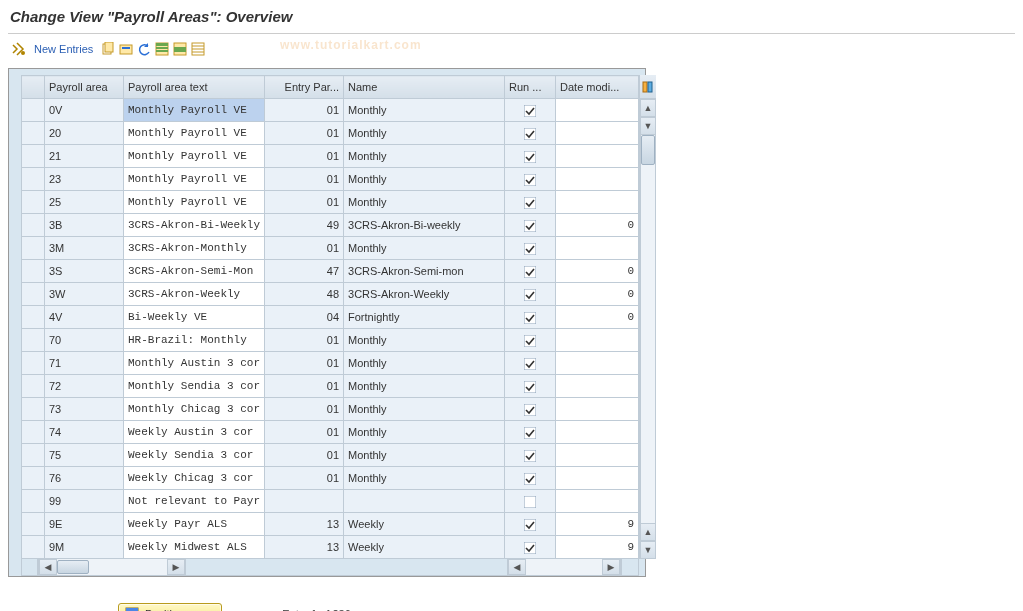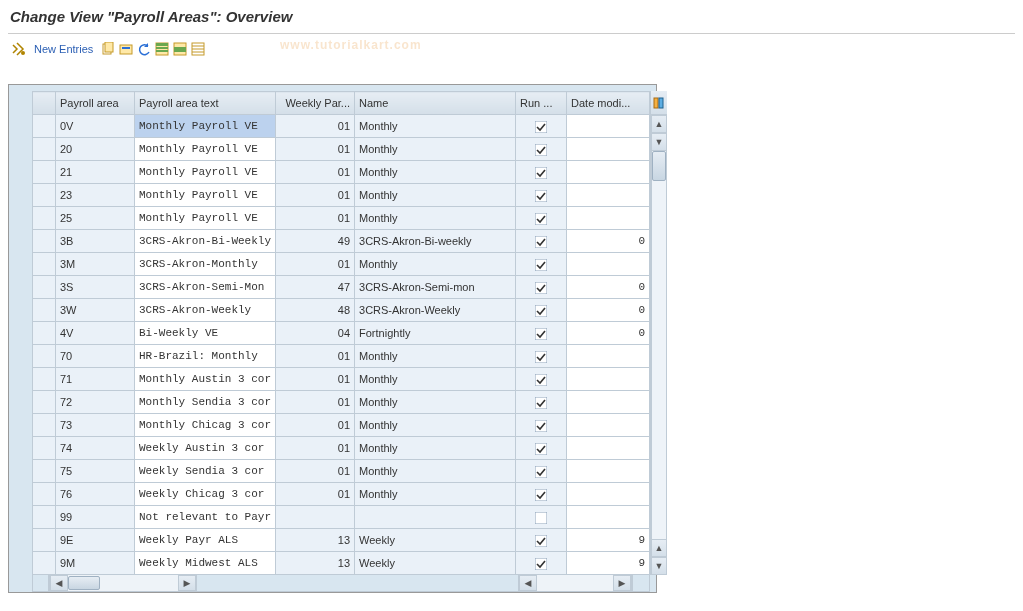--- a/index.html
+++ b/index.html
@@ -59,22 +59,22 @@
     font-weight: bold;
     color: rgba(230, 150, 60, 0.25);
     pointer-events: none;
   }
 
   .grid-container {
     position: relative;
     border: 1px solid #999;
     background: #d8e6f0;
     width: 618px;
-    padding: 6px 6px 0 23px;
-    margin-top: 20px;
+    padding: 6px 6px 0 12px;
+    margin-top: 4px;
   }
   .grid-inner {
     display: flex;
   }
   .grid-table {
     border-collapse: collapse;
     background: #fff;
   }
   .grid-table th, .grid-table td {
     border: 1px solid #bfcbd6;
@@ -282,21 +282,21 @@
   </div>
 
   <div class="grid-container">
     <div class="grid-inner">
       <table class="grid-table">
         <thead>
           <tr>
             <th class="col-sel"></th>
             <th class="col-area">Payroll area</th>
             <th class="col-text">Payroll area text</th>
-            <th class="col-period" style="text-align:left">Weekly Par...</th>
+            <th class="col-period" style="text-align:left">Entry Par...</th>
             <th class="col-name">Name</th>
             <th class="col-run" style="text-align:left">Run ...</th>
             <th class="col-date" style="text-align:left">Date modi...</th>
           </tr>
         </thead>
         <tbody id="grid-body">
             <tr>
               <td class="col-sel"></td>
               <td class="col-area">0V</td>
               <td class="col-text white cell-highlight" style="background: rgb(188, 210, 238);">Monthly Payroll  VE</td>

